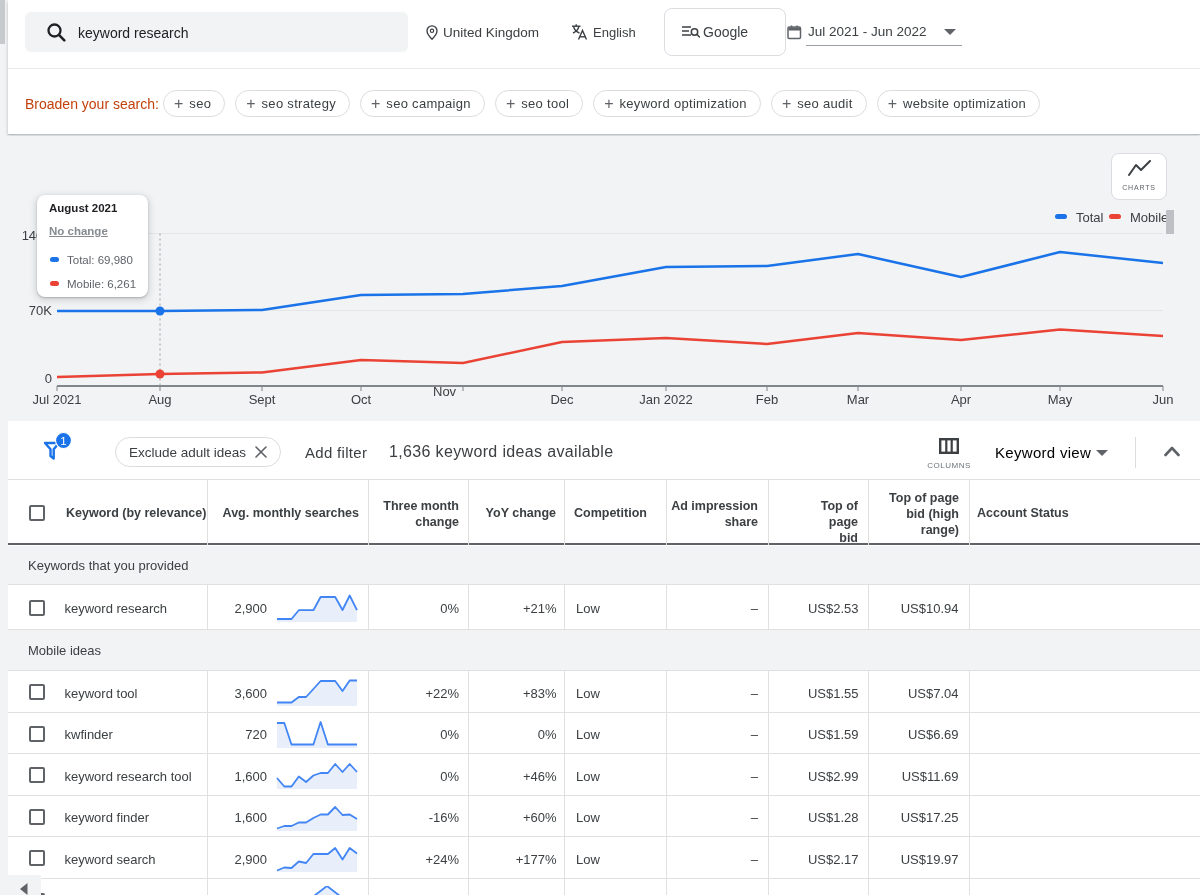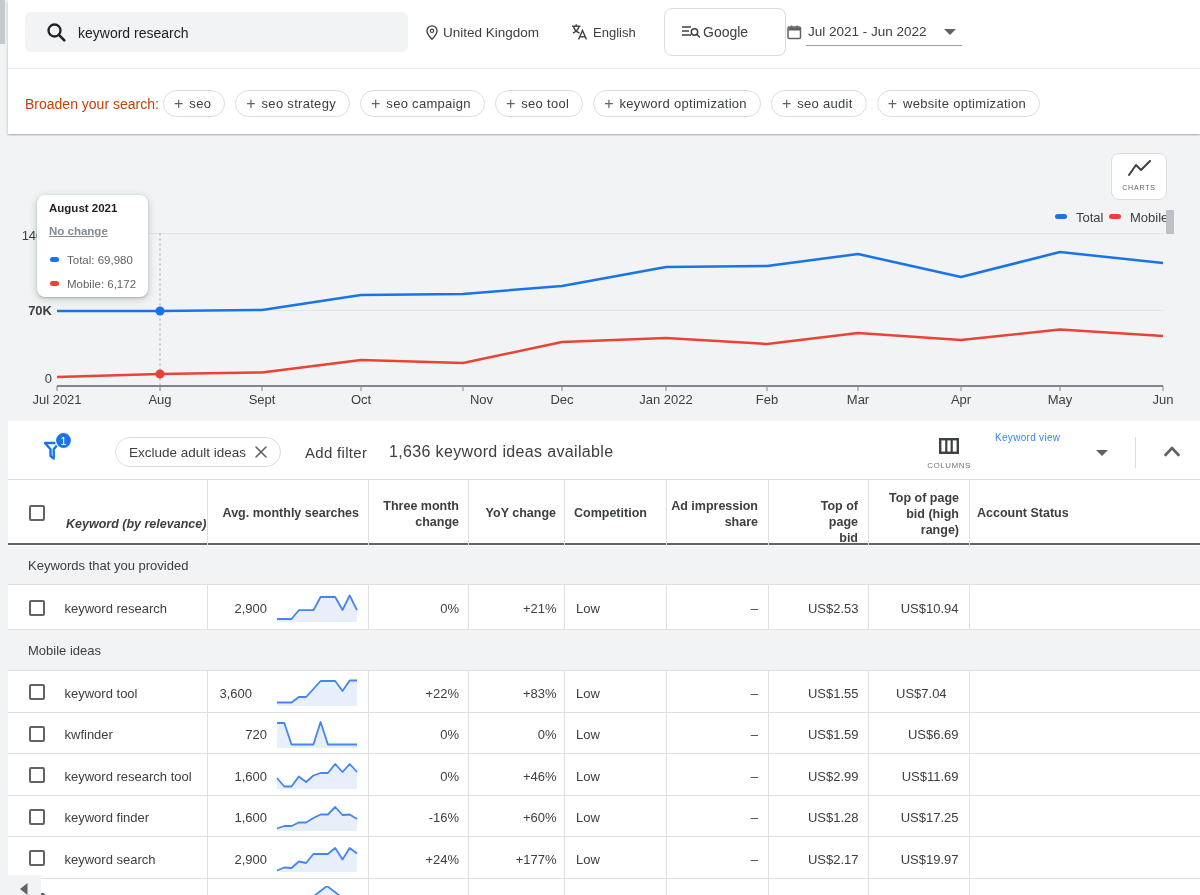--- a/index.html
+++ b/index.html
@@ -135,42 +135,42 @@
         <line x1="1163" y1="250" x2="1163" y2="255"></line>
     </g>
     <line x1="160" y1="97.5" x2="160" y2="250" stroke="#9aa0a6" stroke-width="1" stroke-dasharray="2,3"></line>
     <polyline fill="none" stroke="#ea4335" stroke-width="2.5" stroke-linejoin="round" points="57,241 160,238 262,236.5 361,224 463,227 562,206 666,202 767,208 858,197 961,204 1060,193.5 1163,200"></polyline>
     <polyline fill="none" stroke="#1a73e8" stroke-width="2.5" stroke-linejoin="round" points="57,175 160,175 262,174 361,159 463,158 562,150 666,131 767,130 858,118 961,141 1060,116 1163,127"></polyline>
     <circle cx="160" cy="175" r="4.5" fill="#1a73e8"></circle>
     <circle cx="160" cy="238" r="4.5" fill="#ea4335"></circle>
   </svg>
 
   <div class="abs axis-label" style="left:0px; top:228px; width:52px; text-align:right;">140K</div>
-  <div class="abs axis-label" style="left:0px; top:303px; width:52px; text-align:right;font-weight:bold;">70K</div>
+  <div class="abs axis-label" style="left:0px; top:303px; width:52px; text-align:right;">70K</div>
   <div class="abs axis-label" style="left:0px; top:371px; width:52px; text-align:right;">0</div>
   <div class="abs axis-label" style="left:27px; top:392px; width:60px; text-align:center;">Jul 2021</div>
   <div class="abs axis-label" style="left:130px; top:392px; width:60px; text-align:center;">Aug</div>
   <div class="abs axis-label" style="left:232px; top:392px; width:60px; text-align:center;">Sept</div>
   <div class="abs axis-label" style="left:331px; top:392px; width:60px; text-align:center;">Oct</div>
-  <div class="abs axis-label" style="left:433px; top:392px; width:60px; text-align:right;">Nov</div>
+  <div class="abs axis-label" style="left:433px; top:384px; width:60px; text-align:left;">Nov</div>
   <div class="abs axis-label" style="left:532px; top:392px; width:60px; text-align:center;">Dec</div>
   <div class="abs axis-label" style="left:631px; top:392px; width:70px; text-align:center;">Jan 2022</div>
   <div class="abs axis-label" style="left:737px; top:392px; width:60px; text-align:center;">Feb</div>
   <div class="abs axis-label" style="left:828px; top:392px; width:60px; text-align:center;">Mar</div>
   <div class="abs axis-label" style="left:931px; top:392px; width:60px; text-align:center;">Apr</div>
   <div class="abs axis-label" style="left:1030px; top:392px; width:60px; text-align:center;">May</div>
   <div class="abs axis-label" style="left:1133px; top:392px; width:60px; text-align:center;">Jun</div>
 
   <div class="abs tooltip"></div>
   <div class="abs" style="left:49px; top:202px; font-size:11.5px; font-weight:bold; color:#202124;">August 2021</div>
   <div class="abs" style="left:49px; top:225px; font-size:11.5px; color:#868b90; font-weight:bold;text-decoration:underline;">No change</div>
   <div class="abs" style="left:50px; top:257px; width:9px; height:5px; border-radius:2.5px; background:#1a73e8;"></div>
   <div class="abs" style="left:67px; top:254px; font-size:11.5px; color:#5f6368;">Total: 69,980</div>
   <div class="abs" style="left:50px; top:281px; width:9px; height:5px; border-radius:2.5px; background:#ea4335;"></div>
-  <div class="abs" style="left:67px; top:278px; font-size:11.5px; color:#5f6368;">Mobile: 6,172</div>
+  <div class="abs" style="left:67px; top:278px; font-size:11.5px; color:#5f6368;">Mobile: 6,261</div>
 
   <div class="abs charts-btn"></div>
   <svg class="abs" style="left:1128px; top:160px;" width="23" height="17" viewBox="0 0 23 17">
     <polyline points="1,15 8,5 13,10 22,1" fill="none" stroke="#3c4043" stroke-width="2" stroke-linejoin="round" stroke-linecap="round"></polyline>
   </svg>
   <div class="abs charts-btn-label">CHARTS</div>
 
   <div class="abs" style="left:1055px; top:214px; width:12px; height:5px; border-radius:2.5px; background:#1a73e8;"></div>
   <div class="abs axis-label" style="left:1076px; top:210px;">Total</div>
   <div class="abs" style="left:1109px; top:214px; width:12px; height:5px; border-radius:2.5px; background:#ea4335;"></div>
@@ -190,38 +190,38 @@
     </svg>
   </div>
   <div class="abs" style="left:305px; top:444px; font-size:15px; letter-spacing:.3px; color:#3c4043;">Add filter</div>
   <div class="abs" style="left:389px; top:443px; font-size:16px; letter-spacing:.35px; color:#3c4043;">1,636 keyword ideas available</div>
   <svg class="abs" style="left:939px; top:438px;" width="20" height="16" viewBox="0 0 20 16">
     <rect x="1.2" y="1.2" width="17.6" height="13.6" fill="none" stroke="#3c4043" stroke-width="2.4"></rect>
     <line x1="7.3" y1="1" x2="7.3" y2="15" stroke="#3c4043" stroke-width="2.2"></line>
     <line x1="12.7" y1="1" x2="12.7" y2="15" stroke="#3c4043" stroke-width="2.2"></line>
   </svg>
   <div class="abs" style="left:918px; top:461px; width:62px; text-align:center; font-size:8px; letter-spacing:.5px; color:#6d7378;">COLUMNS</div>
-  <div class="abs" style="left:995px; top:432px; font-size:10px; letter-spacing:.3px; color:#3b82f6;">Keyword view</div>
+  <div class="abs" style="left:995px; top:444px; font-size:15px; letter-spacing:.3px; color:#000000;">Keyword view</div>
   <div class="abs caret-down" style="left:1096px; top:450px;"></div>
   <div class="abs" style="left:1135px; top:437px; width:1px; height:31px; background:#dadce0;"></div>
   <svg class="abs" style="left:1164px; top:446px;" width="16" height="11" viewBox="0 0 16 11">
     <polyline points="1.5,9 8,2 14.5,9" fill="none" stroke="#5f6368" stroke-width="2.6" stroke-linecap="round" stroke-linejoin="round"></polyline>
   </svg>
 
   <div class="abs thead">
     <div class="vline" style="left:199px; top:0; height:65px;"></div>
     <div class="vline" style="left:360px; top:0; height:65px;"></div>
     <div class="vline" style="left:459.5px; top:0; height:65px;"></div>
     <div class="vline" style="left:556px; top:0; height:65px;"></div>
     <div class="vline" style="left:658px; top:0; height:65px;"></div>
     <div class="vline" style="left:760px; top:0; height:65px;"></div>
     <div class="vline" style="left:860px; top:0; height:65px;"></div>
     <div class="vline" style="left:961px; top:0; height:65px;"></div>
     <div class="cbox" style="left:21px; top:25px;"></div>
-    <div class="th" style="left:58px; top:36px;font-style:italic;">Keyword (by relevance)</div>
+    <div class="th" style="left:58px; top:25px;">Keyword (by relevance)</div>
     <div class="th" style="left:199px; top:25px; width:152px; text-align:right;">Avg. monthly searches</div>
     <div class="th" style="left:360px; top:18px; width:91px; text-align:right;">Three month change</div>
     <div class="th" style="left:459px; top:25px; width:89px; text-align:right;">YoY change</div>
     <div class="th" style="left:566px; top:25px;">Competition</div>
     <div class="th" style="left:658px; top:18px; width:92px; text-align:right;">Ad impression share</div>
     <div class="th" style="left:760px; top:18px; width:90px; text-align:right;padding-left:44px;">Top of page bid (low range)</div>
     <div class="th" style="left:860px; top:10px; width:91px; text-align:right;">Top of page bid (high range)</div>
     <div class="th" style="left:969px; top:25px;">Account Status</div>
   </div>
 
@@ -258,27 +258,27 @@
 <div class="vline" style="left:199px; top:0; height:42px;"></div>
 <div class="vline" style="left:360px; top:0; height:42px;"></div>
 <div class="vline" style="left:459.5px; top:0; height:42px;"></div>
 <div class="vline" style="left:556px; top:0; height:42px;"></div>
 <div class="vline" style="left:658px; top:0; height:42px;"></div>
 <div class="vline" style="left:760px; top:0; height:42px;"></div>
 <div class="vline" style="left:860px; top:0; height:42px;"></div>
 <div class="vline" style="left:961px; top:0; height:42px;"></div>
 <div class="cbox" style="left:21px; top:13.0px;"></div>
 <div class="cell" style="left:56.5px; top:14.5px;">keyword tool</div>
-<div class="cell" style="left:184px; top:14.5px; width:60px; text-align:right;">3,600</div>
+<div class="cell" style="left:199px; top:14.5px; width:60px; text-align:right;">3,600</div>
 <div class="cell" style="left:360px; top:14.5px; width:91px; text-align:right;">+22%</div>
 <div class="cell" style="left:459.5px; top:14.5px; width:89px; text-align:right;">+83%</div>
 <div class="cell" style="left:568px; top:14.5px;">Low</div>
 <div class="cell" style="left:658px; top:14.5px; width:92px; text-align:right;">–</div>
 <div class="cell" style="left:760px; top:14.5px; width:90.5px; text-align:right;">US$1.55</div>
-<div class="cell" style="left:888px; top:14.5px; width:90.5px; text-align:left;">US$7.04</div>
+<div class="cell" style="left:860px; top:14.5px; width:90.5px; text-align:right;">US$7.04</div>
 </div>
 <svg class="abs" style="left:276px; top:678.0px;" width="82" height="28" viewBox="0 0 82 28">
       <polygon points="1.0,24.5 8.3,24.5 15.5,24.5 22.8,19 30.1,19 37.4,11 44.6,3 51.9,3 59.2,3 66.5,13 73.7,2.5 81.0,2.5 81,28 1,28" fill="#e8effb"></polygon>
       <polyline points="1.0,24.5 8.3,24.5 15.5,24.5 22.8,19 30.1,19 37.4,11 44.6,3 51.9,3 59.2,3 66.5,13 73.7,2.5 81.0,2.5" fill="none" stroke="#4285f4" stroke-width="1.8" stroke-linejoin="round"></polyline>
     </svg>
   <div class="drow" style="top:713px; height:41px;">
 <div class="vline" style="left:199px; top:0; height:41px;"></div>
 <div class="vline" style="left:360px; top:0; height:41px;"></div>
 <div class="vline" style="left:459.5px; top:0; height:41px;"></div>
 <div class="vline" style="left:556px; top:0; height:41px;"></div>

